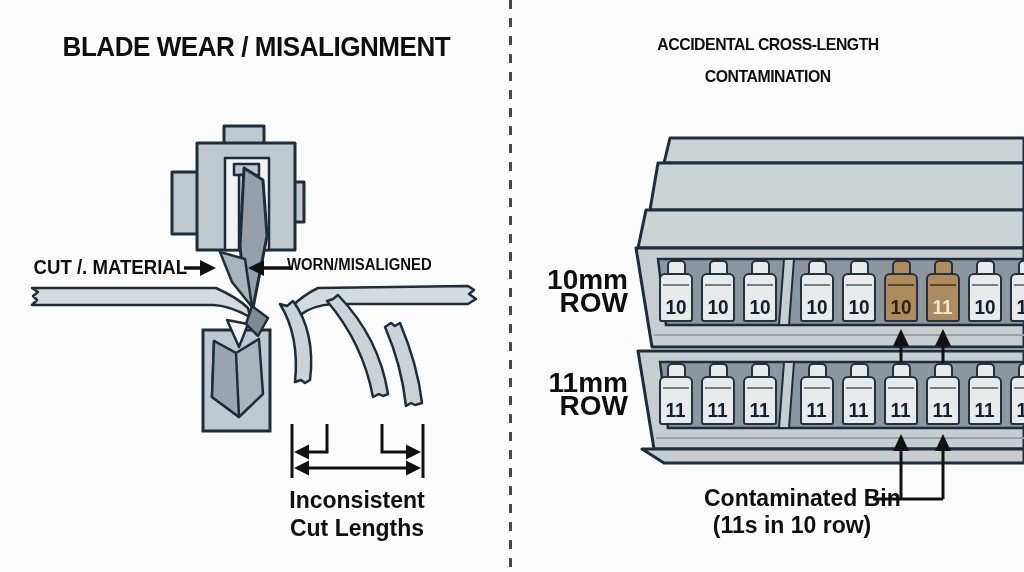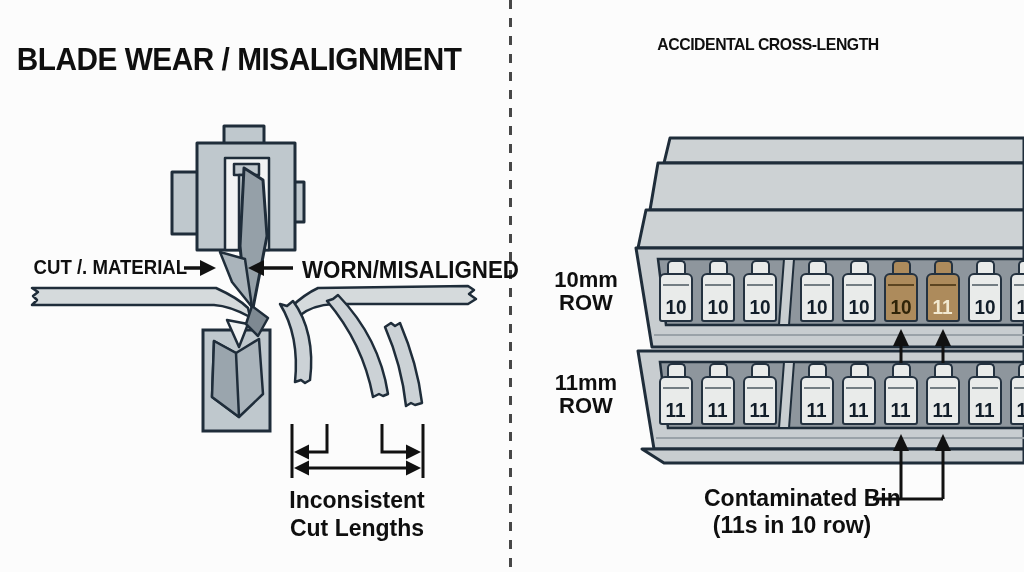--- a/index.html
+++ b/index.html
@@ -3,28 +3,28 @@
 <meta charset="utf-8">
 <style>
   html,body{margin:0;padding:0;background:#e8e8e8;}
   .stage{
     position:relative;width:1024px;height:572px;overflow:hidden;
     background:#fcfcfc;font-family:"Liberation Sans",sans-serif;color:#0f0f0f;
   }
   .layer{position:absolute;top:0;}
   .txt{position:absolute;font-weight:700;white-space:nowrap;}
   .cx{display:inline-block;transform:scaleX(.93);transform-origin:center;}
-  .left-title{left:0;top:41px;width:512px;font-size:32px;letter-spacing:-.5px;}
+  .left-title{left:0;top:31px;width:512px;text-align:center;font-size:28px;letter-spacing:-.5px;}
   .right-title{left:512px;top:29px;width:512px;text-align:center;font-size:17px;line-height:32px;letter-spacing:-.5px;}
   .cut-label{left:22px;top:256px;width:160px;text-align:right;font-size:20px;}
   .cut-label .cx{transform-origin:right center;}
-  .worn-label{left:302px;top:256px;font-size:24px;}
+  .worn-label{left:287px;top:256px;font-size:16px;}
   .worn-label .cx{transform-origin:left center;}
   .caption{left:277px;top:486px;width:160px;text-align:center;font-size:23px;line-height:28px;}
-  .row-label{left:544px;width:84px;text-align:center;font-size:22px;line-height:23px;}
+  .row-label{left:544px;width:84px;text-align:right;font-size:28px;line-height:23px;}
   .row-label.r0{top:268px;}
   .row-label.r1{top:371px;}
   .callout{left:688px;top:485px;width:176px;text-align:center;font-size:23px;line-height:27px;margin-left:16px;}
   .divider{
     position:absolute;left:509px;top:0;width:3px;height:572px;
     background:repeating-linear-gradient(to bottom,#474747 0 9px,transparent 9px 18px);
   }
   
   .bins{position:absolute;display:flex;left:659px;}
   .bins.r0{top:260px;}
@@ -244,20 +244,21 @@
       </div>
     </div>
 
   <div class="divider"></div>
 
   <div class="txt left-title">
     <span class="cx">BLADE WEAR / MISALIGNMENT</span>
   </div>
   <div class="txt right-title">
     <div><span class="cx">ACCIDENTAL CROSS-LENGTH</span></div>
+    <div><span class="cx">CONTAMINATION</span></div>
   </div>
 
   <div class="txt cut-label">
     <span class="cx">CUT /. MATERIAL</span>
   </div>
   <div class="txt worn-label">
     <span class="cx">WORN/MISALIGNED</span>
   </div>
   <div class="txt caption">
     <div>Inconsistent</div>

